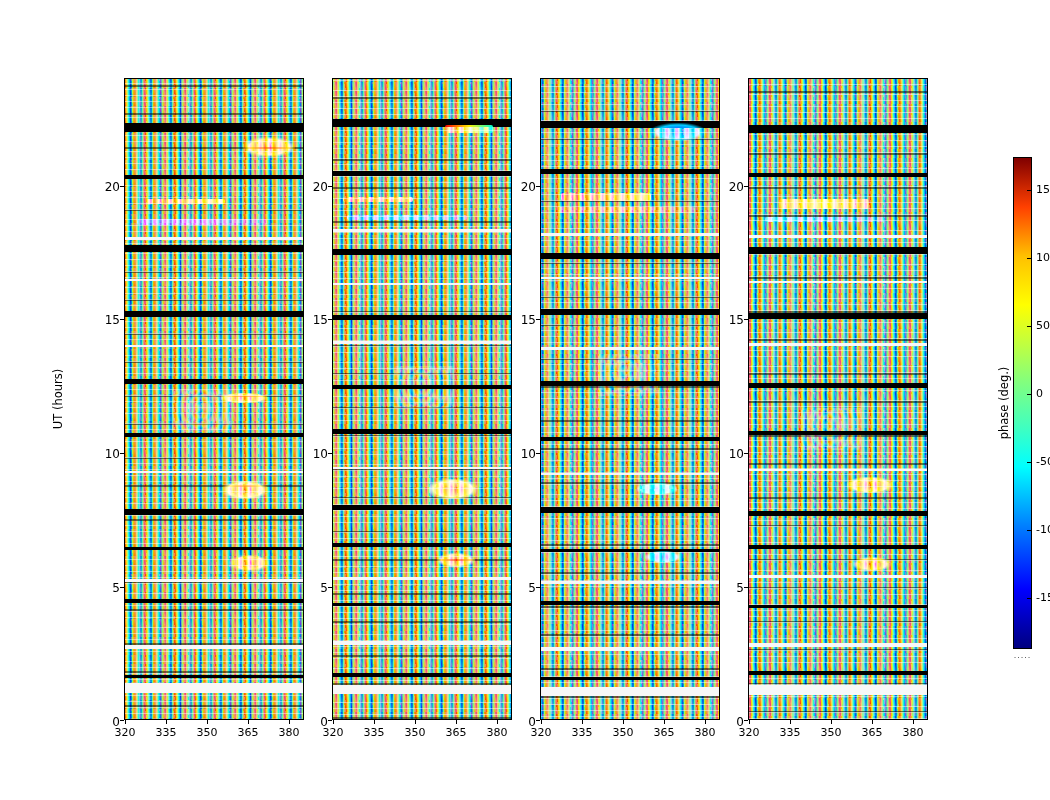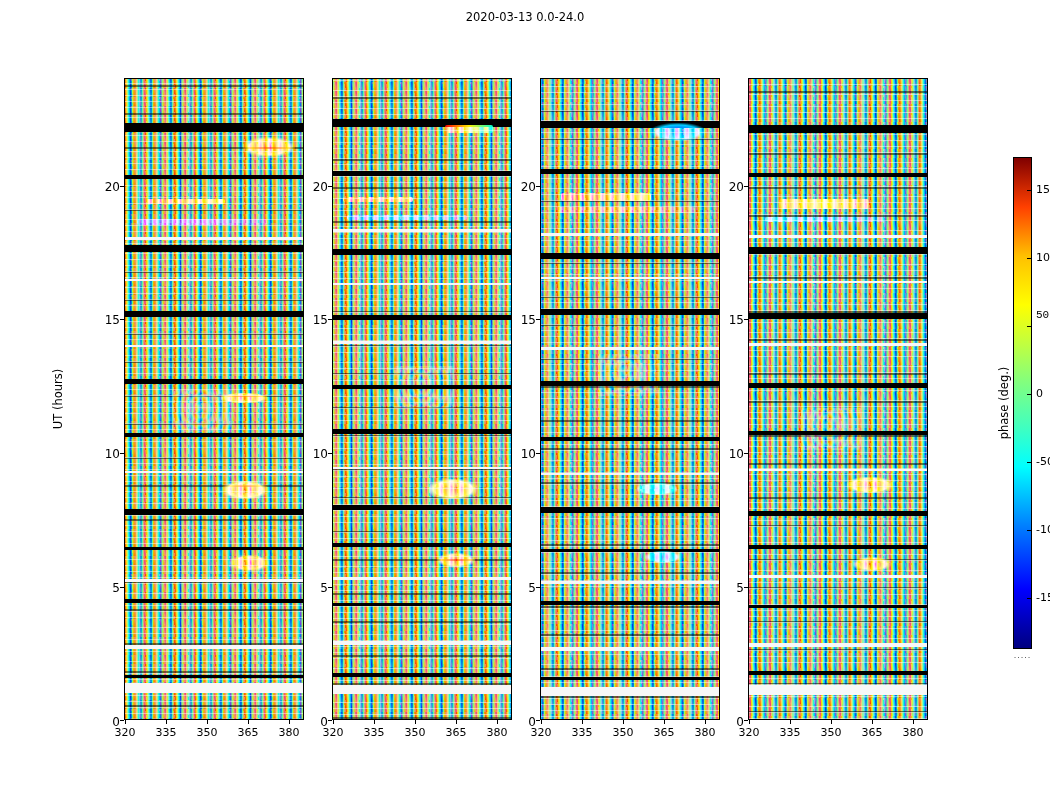--- a/index.html
+++ b/index.html
@@ -209,21 +209,20 @@
     transform-origin: 50% 50%;
     transform: translate(-50%, -50%) rotate(-90deg);
     white-space: nowrap;
   }
 </style>
 </head>
 <body>
 
 <div id="figure">
 
-  <div class="suptitle">2020-03-13 0.0-24.0</div>
 
   <div class="panel" style="left:124px;">
 
     <div class="noise">
       <div class="l1"></div>
       <div class="l2"></div>
       <div class="l3"></div>
       <div class="l4"></div>
       <div class="band-dark" style="top:44px;height:9px;"></div>
       <div class="band-dark" style="top:96px;height:4px;"></div>
@@ -441,21 +440,21 @@
 
   <div class="cbar-tick-mark" style="top:598px;"></div>
   <div class="cbar-tick-label" style="top:591px;">-150</div>
   <div class="cbar-tick-mark" style="top:530px;"></div>
   <div class="cbar-tick-label" style="top:523px;">-100</div>
   <div class="cbar-tick-mark" style="top:462px;"></div>
   <div class="cbar-tick-label" style="top:455px;">-50</div>
   <div class="cbar-tick-mark" style="top:394px;"></div>
   <div class="cbar-tick-label" style="top:387px;">0</div>
   <div class="cbar-tick-mark" style="top:326px;"></div>
-  <div class="cbar-tick-label" style="top:309px;font-family:Liberation Mono, monospace;">50</div>
+  <div class="cbar-tick-label" style="top:319px;">50</div>
   <div class="cbar-tick-mark" style="top:258px;"></div>
   <div class="cbar-tick-label" style="top:251px;">100</div>
   <div class="cbar-tick-mark" style="top:190px;"></div>
   <div class="cbar-tick-label" style="top:183px;">150</div>
 
   <div id="cbar-label">phase (deg.)</div>
 
 </div>
 
 </body></html>

